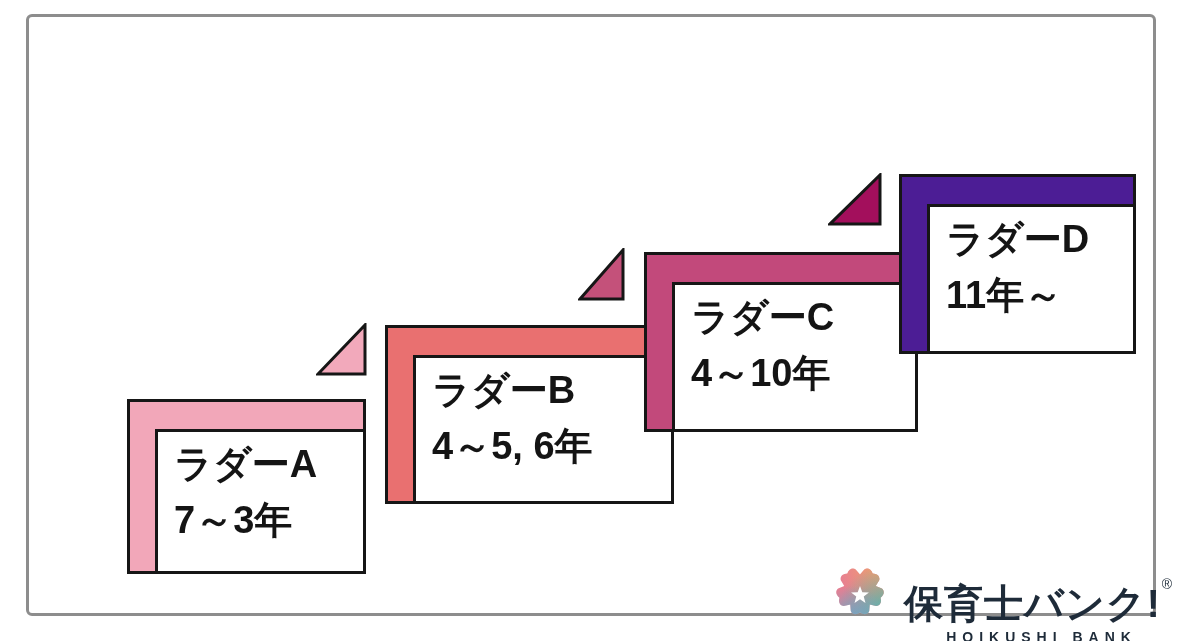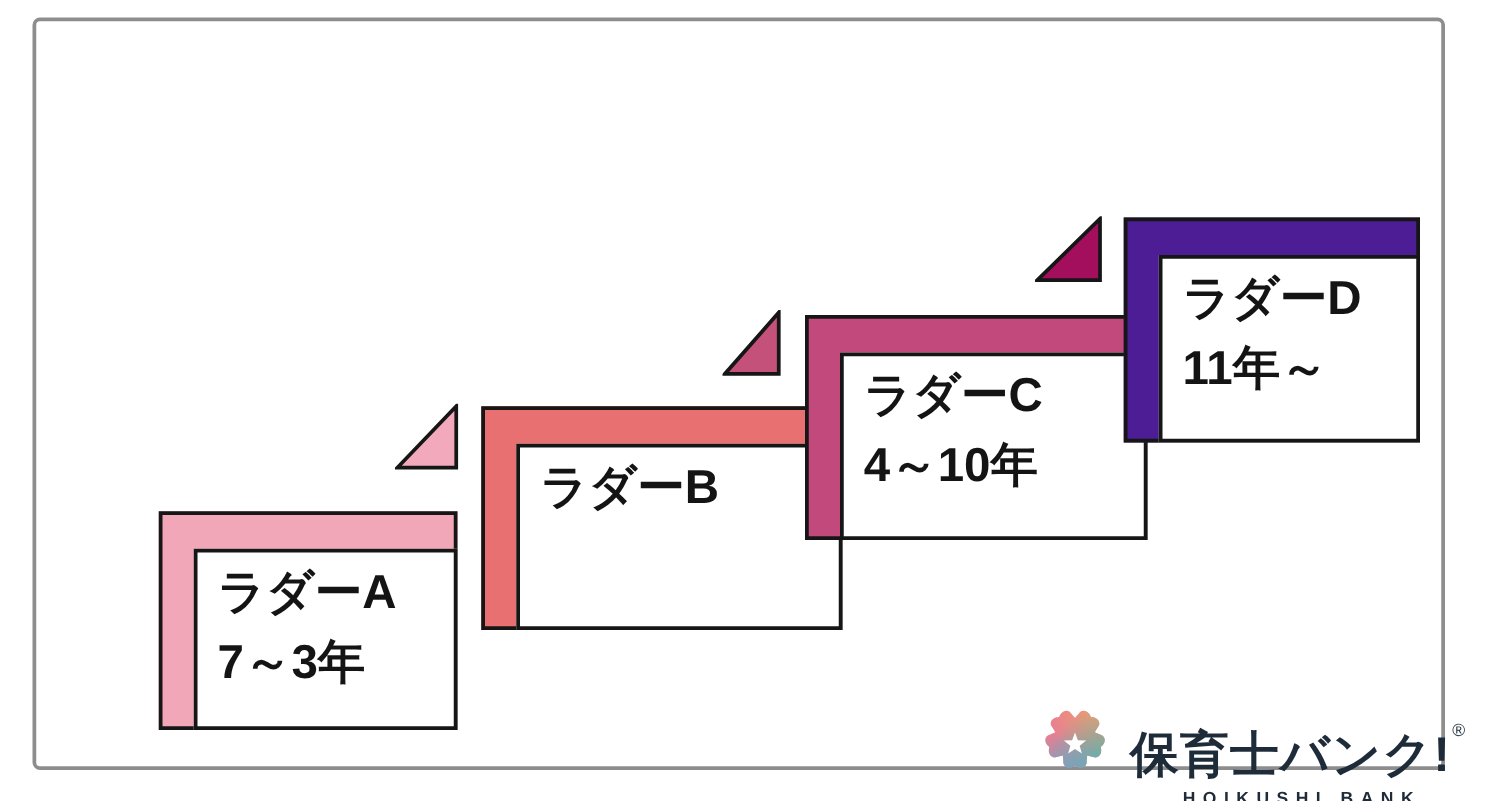--- a/index.html
+++ b/index.html
@@ -15,21 +15,21 @@
   .step { position:absolute; border:3px solid #161616; }
   .step .card {
     position:absolute; left:25px; top:27px; right:-3px; bottom:-3px;
     background:#ffffff; border:3px solid #161616;
     padding:4px 0 0 16px;
   }
   .step-name, .step-years {
     font-size:38px; line-height:56px; font-weight:700; color:#141414;
     white-space:nowrap;
   }
-  .step-a { left:98px;  top:392px; width:239px; height:175px; }
+  .step-a { left:98px;  top:382px; width:239px; height:175px; }
   .step-b { left:356px; top:308px; width:289px; height:179px;padding-left:45px; }
   .step-c { left:615px; top:235px; width:274px; height:180px; }
   .step-d { left:870px; top:157px; width:237px; height:180px; }
 
   
   .tri { position:absolute; }
   .tri-1 { left:287px; top:306px; width:51px; height:53px; }
   .tri-2 { left:549px; top:231px; width:47px; height:53px; }
   .tri-3 { left:799px; top:156px; width:54px; height:53px; }
 
@@ -50,20 +50,21 @@
     <div class="step step-a" style="background-color: rgb(242, 167, 185);">
       <div class="card">
         <div class="step-name">ラダーA</div>
         <div class="step-years">7～3年</div>
       </div>
     </div>
 
     <div class="step step-b" style="background-color: rgb(233, 112, 112);">
       <div class="card">
         <div class="step-name">ラダーB</div>
+        <div class="step-years">4～5, 6年</div>
       </div>
     </div>
 
     <div class="step step-c" style="background-color: rgb(194, 73, 123);">
       <div class="card">
         <div class="step-name">ラダーC</div>
         <div class="step-years">4～10年</div>
       </div>
     </div>
 

